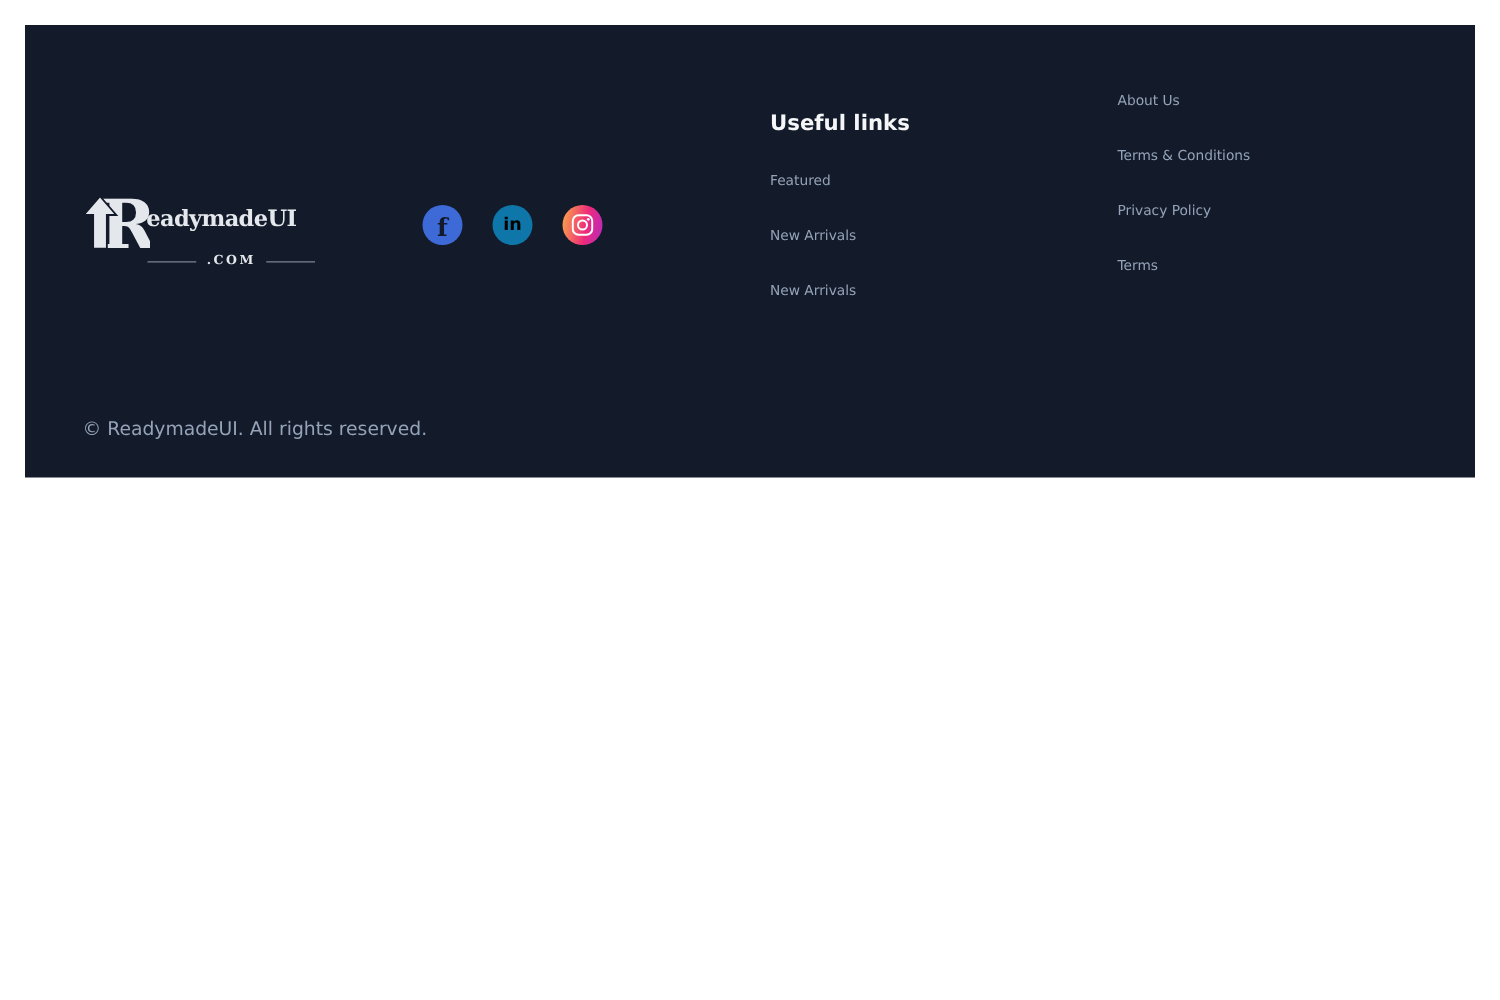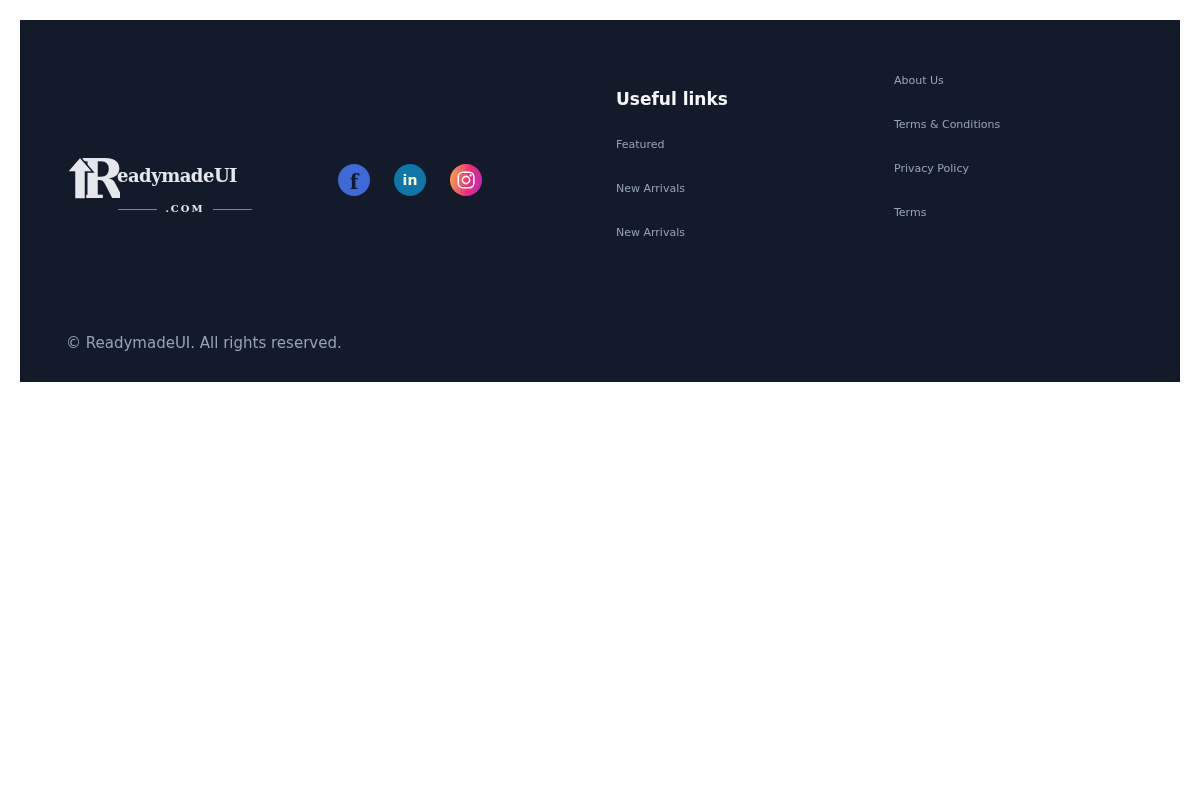--- a/index.html
+++ b/index.html
@@ -50,21 +50,21 @@
     text-decoration:none;cursor:pointer;
   }
   .social-icon.fb{background:var(--facebook);}
   .social-icon.fb span{
     color:var(--bg-footer);font-weight:bold;font-size:20px;line-height:1;
     font-family:"DejaVu Serif","Liberation Serif",serif;
     transform:translateY(2px);
   }
   .social-icon.li{background:var(--linkedin);}
   .social-icon.li span{
-    color:#fef9c3;font-weight:bold;font-size:14px;line-height:1;letter-spacing:0;
+    color:#000000;font-weight:bold;font-size:14px;line-height:1;letter-spacing:0;
   }
   .social-icon.ig{
     background:linear-gradient(100deg,#fbaa47 0%,#ee2a7b 58%,#b02ac7 105%);
   }
   
   .col{position:absolute;top:49px;width:240px;}
   .col-useful{left:596px;margin-top:20px;}
   .col-info{left:874px;}
   .col h4{
     margin:0 0 24px 0;

